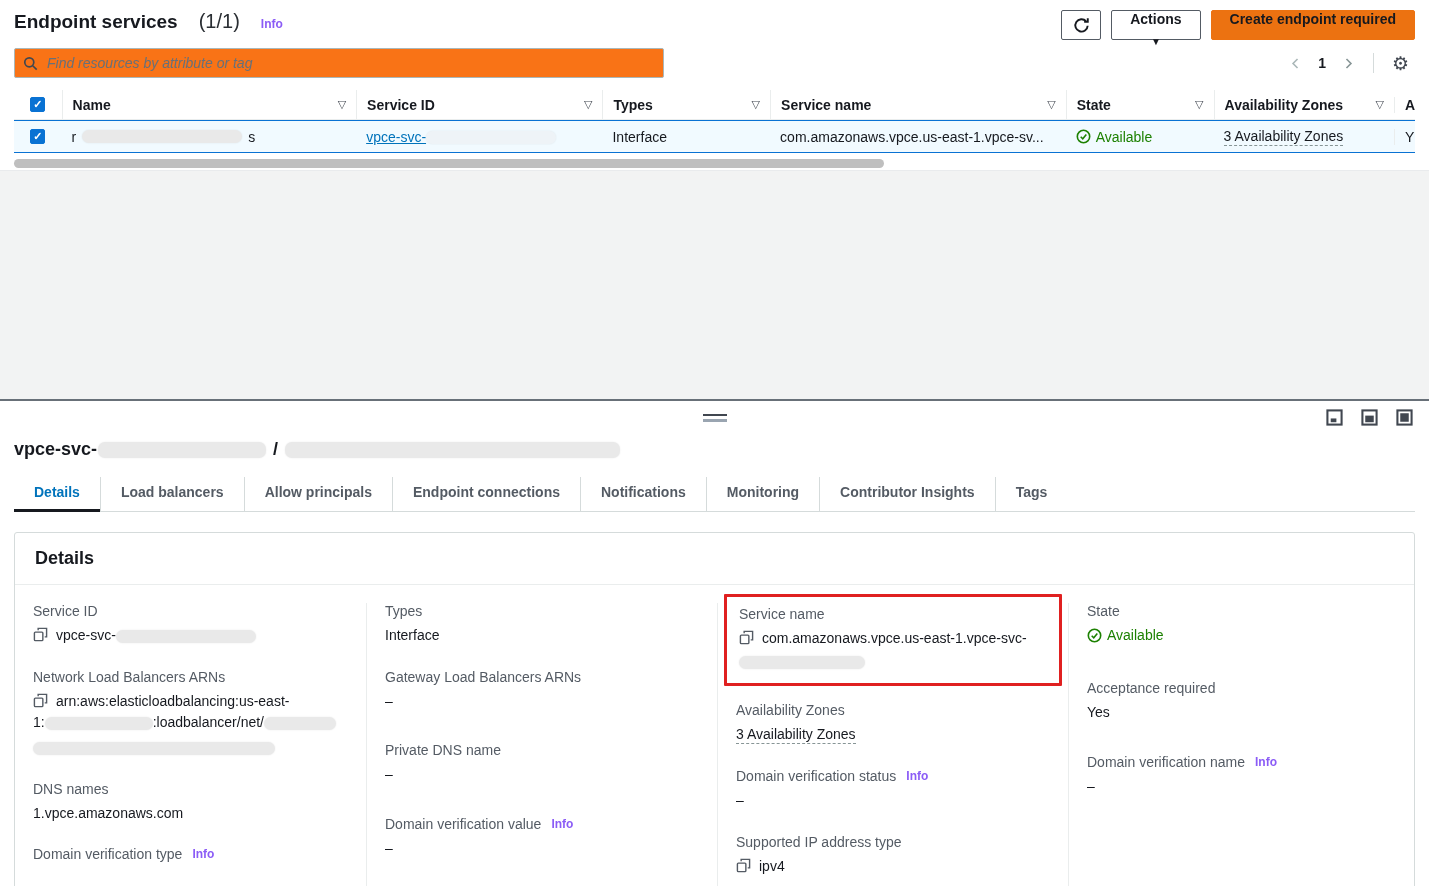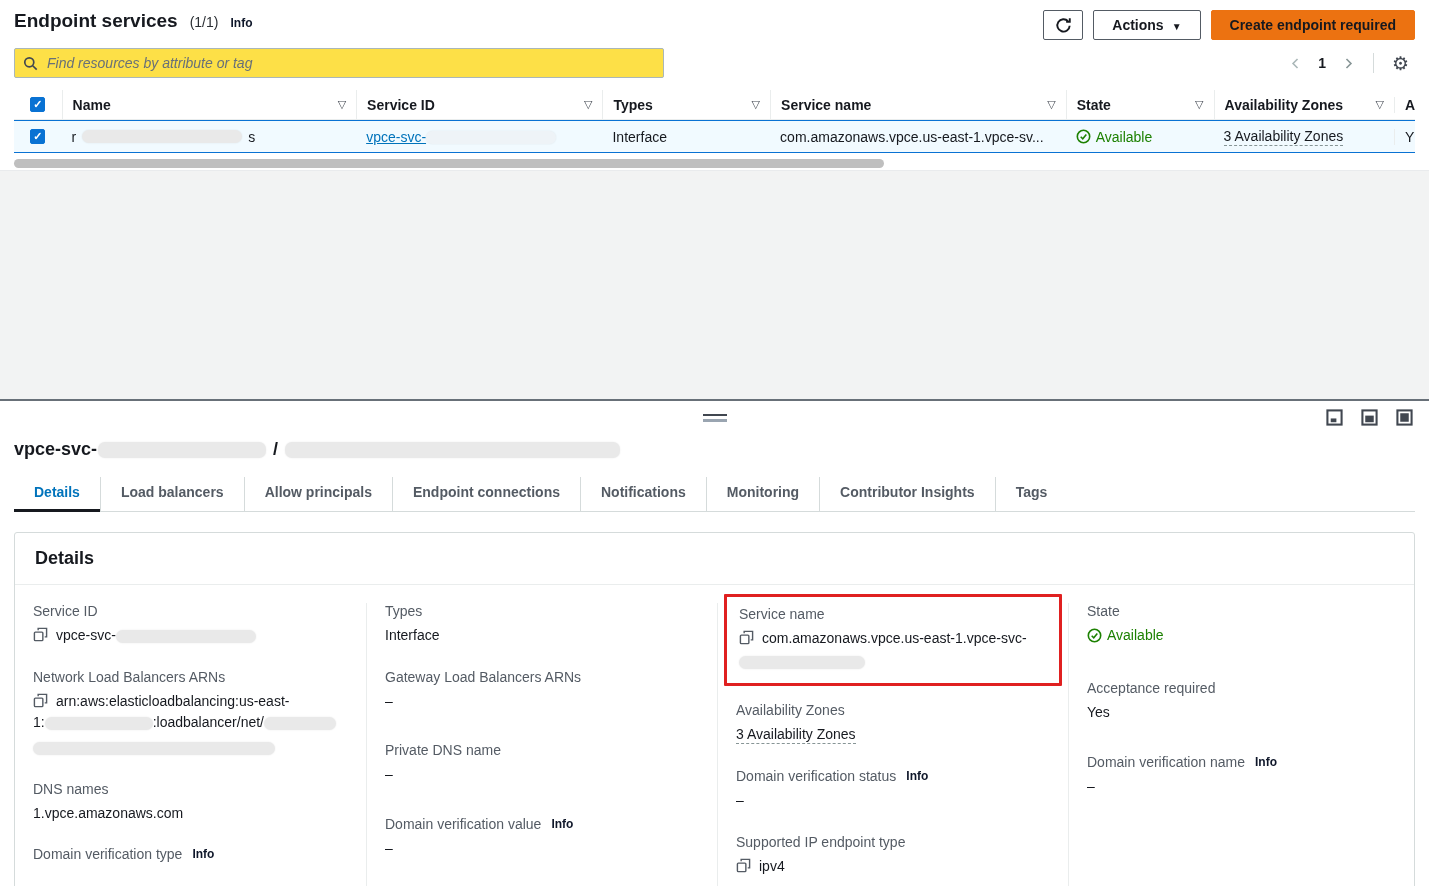--- a/index.html
+++ b/index.html
@@ -8,35 +8,35 @@
     font-family: "Liberation Sans", sans-serif;
     color:#16191f; background:#fff;
     width:1429px; height:886px; overflow:hidden; position:relative;
     font-size:14px;
   }
   .redact { display:inline-block; background:#e9e9e9; border-radius:7px; height:13px; vertical-align:middle; box-shadow:0 0 2px rgba(0,0,0,0.08); }
 
   
   .top-section { background:#fff; padding:10px 14px 0 14px; }
   .header-row { display:flex; justify-content:space-between; align-items:flex-start; }
-  .page-title-wrap { display:flex; align-items:baseline; gap:12px; }
+  .page-title-wrap { display:flex; align-items:baseline; gap:21px; }
   .page-title { font-size:19px; font-weight:700; }
-  .page-count { font-size:14px; font-weight:400; color:#2a2e33; }
-  .info-link { color:#0f172a; font-weight:700; font-size:12px; cursor:pointer; }
+  .page-count { font-size:20px; font-weight:400; color:#2a2e33; }
+  .info-link { color:#8b5cf6; font-weight:700; font-size:12px; cursor:pointer; }
   .toolbar { display:flex; gap:10px; align-items:center; }
   .btn { height:30px; border:1px solid #545b64; background:#fff; border-radius:2px;
          font-weight:700; font-size:14px; color:#16191f; padding:0 18px;
-         display:inline-flex; align-items:center; gap:8px; cursor:pointer; font-family:inherit; }
+         display:inline-flex; align-items:center; gap:8px; cursor:pointer; font-family:inherit;flex-direction:column; }
   .btn-icon { width:40px; padding:0; justify-content:center; }
   .btn-primary { background:#ec7211; border-color:#ec7211; color:#16191f; }
   .caret-down { font-size:10px; position:relative; top:1px; }
 
   .controls-row { display:flex; justify-content:space-between; align-items:center; margin-top:8px; }
   .search-box { width:650px; height:30px; border:1px solid #aab7b8; border-radius:2px;
-                display:flex; align-items:center; padding:0 8px; gap:7px; background:#fde047; }
+                display:flex; align-items:center; padding:0 8px; gap:7px; background:#f97316; }
   .search-box input { border:none; outline:none; flex:1; font-style:italic; font-size:14px;
                       color:#16191f; font-family:inherit; background:transparent; }
   .search-box input::placeholder { color:#687078; }
   .right-controls { display:flex; align-items:center; gap:6px; }
   .pg-btn { background:none; border:none; cursor:pointer; padding:2px 6px; display:flex; align-items:center; }
   .pg-num { font-weight:700; font-size:14px; padding:0 4px; }
   .ctrl-divider { width:1px; height:20px; background:#d5dbdb; margin:0 6px; }
   .gear { font-size:19px; color:#414750; cursor:pointer; line-height:1; background:none; border:none; }
 
   
@@ -350,21 +350,21 @@
           <div class="f-value"><a class="az-link">3 Availability Zones</a></div>
         </div>
         <div class="field">
           <div class="f-label">
             <span>Domain verification status</span>
             <span class="info-link">Info</span>
           </div>
           <div class="f-value">–</div>
         </div>
         <div class="field">
-          <div class="f-label">Supported IP endpoint type</div>
+          <div class="f-label">Supported IP address type</div>
           <div class="f-value v-line">
             <svg class="copy-icon" width="15" height="15" viewBox="0 0 16 16" fill="none" stroke="#545b64" stroke-width="1.5">
                 <rect x="1.5" y="5.5" width="9" height="9" rx="1"></rect>
                 <path d="M5.5 3.5v-2h9v9h-2"></path>
               </svg>
             <span>ipv4</span>
           </div>
         </div>
       </div>
 

